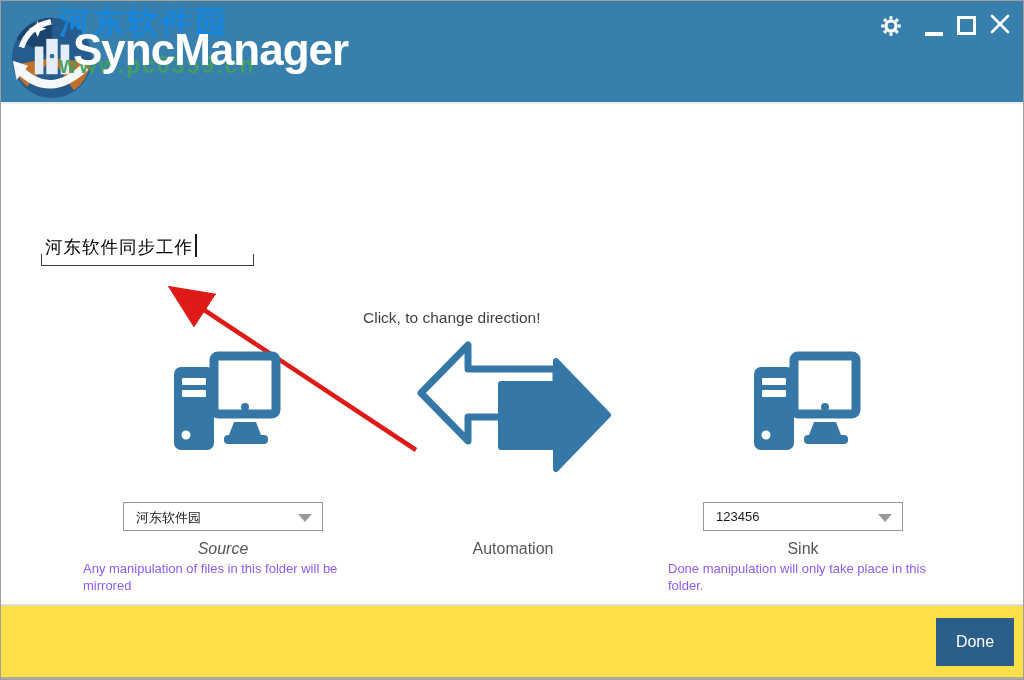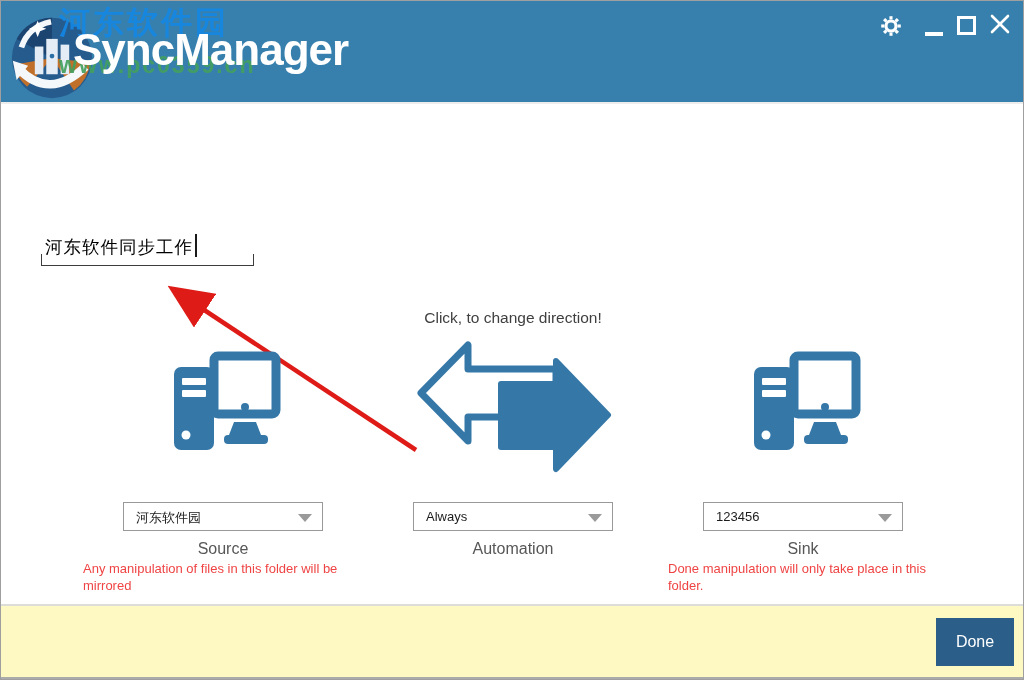--- a/index.html
+++ b/index.html
@@ -35,47 +35,47 @@
           border-left:1px solid #3c3c3c; border-right:1px solid #3c3c3c;
           border-bottom:1px solid #3c3c3c; }
   .job-text { position:absolute; left:4px; top:4px; font-size:17.5px; color:#000;
           letter-spacing:1px; white-space:nowrap; }
   .caret { display:inline-block; width:1.5px; height:23px; background:#1a1a1a;
           margin-left:2px; vertical-align:-4px; }
 
   .annotation-arrow { position:absolute; left:140px; top:168px; width:290px; height:192px;
           pointer-events:none; }
 
-  .direction-hint { position:absolute; left:362px; top:205px; width:300px; text-align:center;
+  .direction-hint { position:absolute; left:362px; top:205px; width:300px; text-align:left;
           font-size:15.5px; color:#3f3f3f; }
 
   .computer { position:absolute; width:118px; height:104px; }
   .computer.left { left:163px; top:242px; }
   .computer.right { left:743px; top:242px; }
 
   .direction-arrows { position:absolute; left:405px; top:225px; width:210px; height:145px;
           cursor:pointer; }
 
   .dropdown { position:absolute; top:398px; width:200px; height:29px; background:#fff;
           border:1px solid #999; cursor:pointer; }
   .dd-left { left:122px; } .dd-mid { left:412px; } .dd-right { left:702px; }
   .dd-value { position:absolute; left:12px; top:6px; font-size:13px; color:#1c1c1c; }
   .dd-arrow { position:absolute; right:10px; top:11px; width:0; height:0;
           border-left:7px solid transparent; border-right:7px solid transparent;
           border-top:8px solid #9a9a9a; }
 
   .col-label { position:absolute; top:436px; width:200px; text-align:center;
           font-size:16px; color:#575757; }
-  .col-desc { position:absolute; top:457px; font-size:13px; color:#ef4444; line-height:16.5px; }
+  .col-desc { position:absolute; top:457px; font-size:13px; color:#8b5cf6; line-height:16.5px; }
   .desc-left { left:82px; width:292px; }
   .desc-mid { left:412px; width:208px; }
   .desc-right { left:667px; width:288px; }
 
   
-  .footer { position:absolute; left:0; right:0; top:603px; bottom:0; background:#fef9c3;
+  .footer { position:absolute; left:0; right:0; top:603px; bottom:0; background:#fde047;
           border-top:2px solid #dcdcd8; }
   .bottom-edge { position:absolute; left:0; right:0; bottom:0; height:2px; background:#ababab; }
   .done-btn { position:absolute; right:9px; top:12px; width:78px; height:48px;
           background:#2B5E88; color:#fff; border:none; font-size:16px;
           font-family:"Liberation Sans", sans-serif; cursor:pointer; }
 </style>
 </head>
 <body>
 
 <div class="window">
@@ -175,30 +175,26 @@
       <rect x="10" y="21" width="40" height="83" rx="7" fill="#3578A8"></rect>
       <rect x="18" y="32" width="24" height="7" rx="1" fill="#fff"></rect>
       <rect x="18" y="44" width="24" height="7" rx="1" fill="#fff"></rect>
       <circle cx="22" cy="89" r="4.5" fill="#fff"></circle>
     </svg>
 
     <div class="dropdown dd-left">
       <span class="dd-value">河东软件园</span>
       <span class="dd-arrow"></span>
     </div>
-    <div class="dropdown dd-mid">
-      <span class="dd-value">Always</span>
-      <span class="dd-arrow"></span>
-    </div>
     <div class="dropdown dd-right">
       <span class="dd-value">123456</span>
       <span class="dd-arrow"></span>
     </div>
 
-    <div class="col-label" style="left:122px;">Source</div>
+    <div class="col-label" style="left:122px;font-style:italic;">Source</div>
     <div class="col-label" style="left:412px;">Automation</div>
     <div class="col-label" style="left:702px;">Sink</div>
 
     <div class="col-desc desc-left">Any manipulation of files in this folder will be mirrored</div>
     <div class="col-desc desc-right">Done manipulation will only take place in this folder.</div>
 
   </main>
 
   <footer class="footer">
     <button class="done-btn">Done</button>

